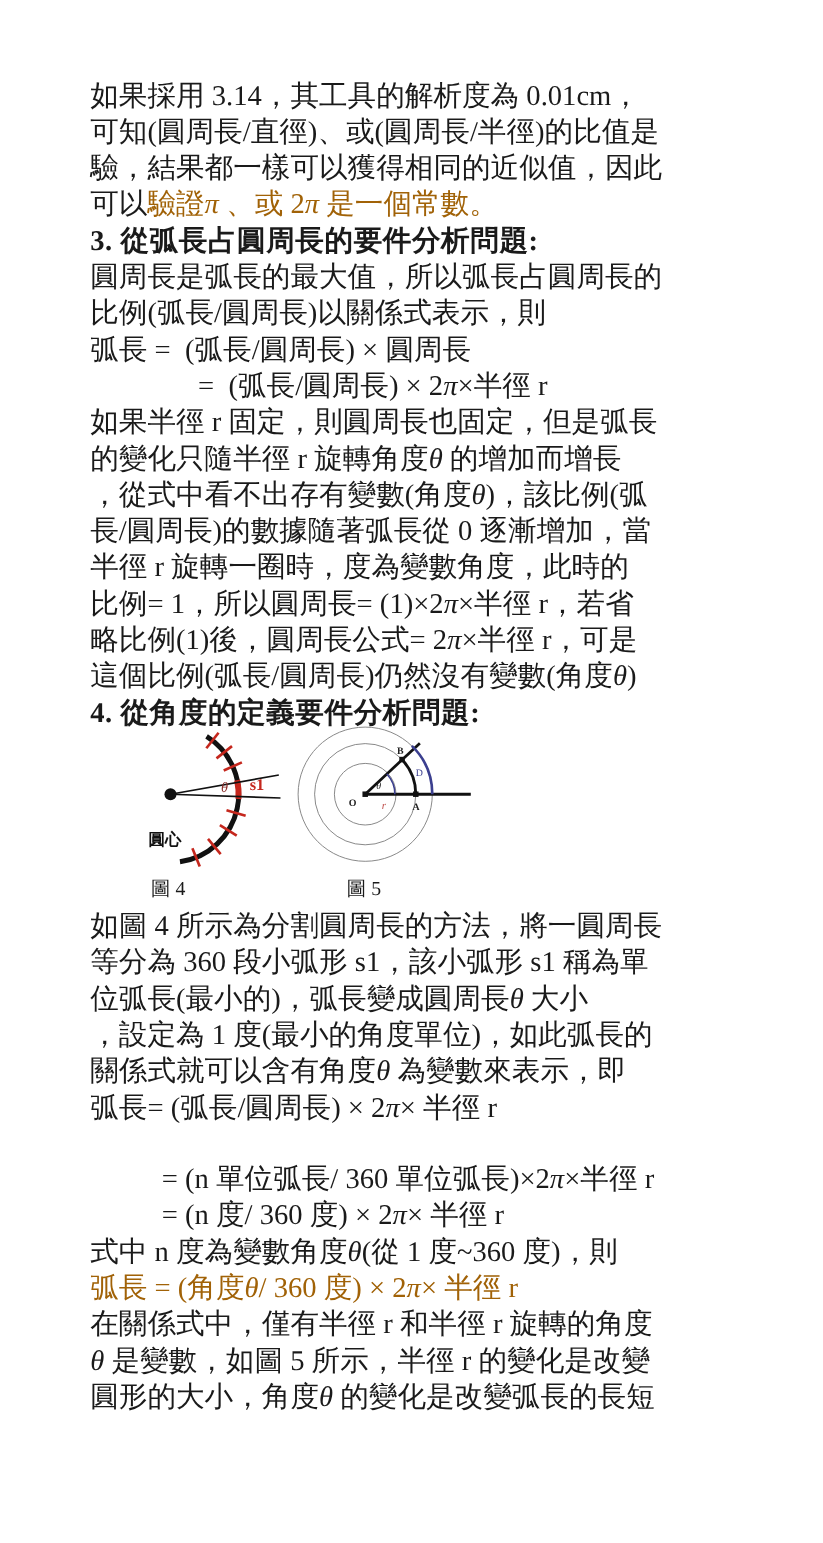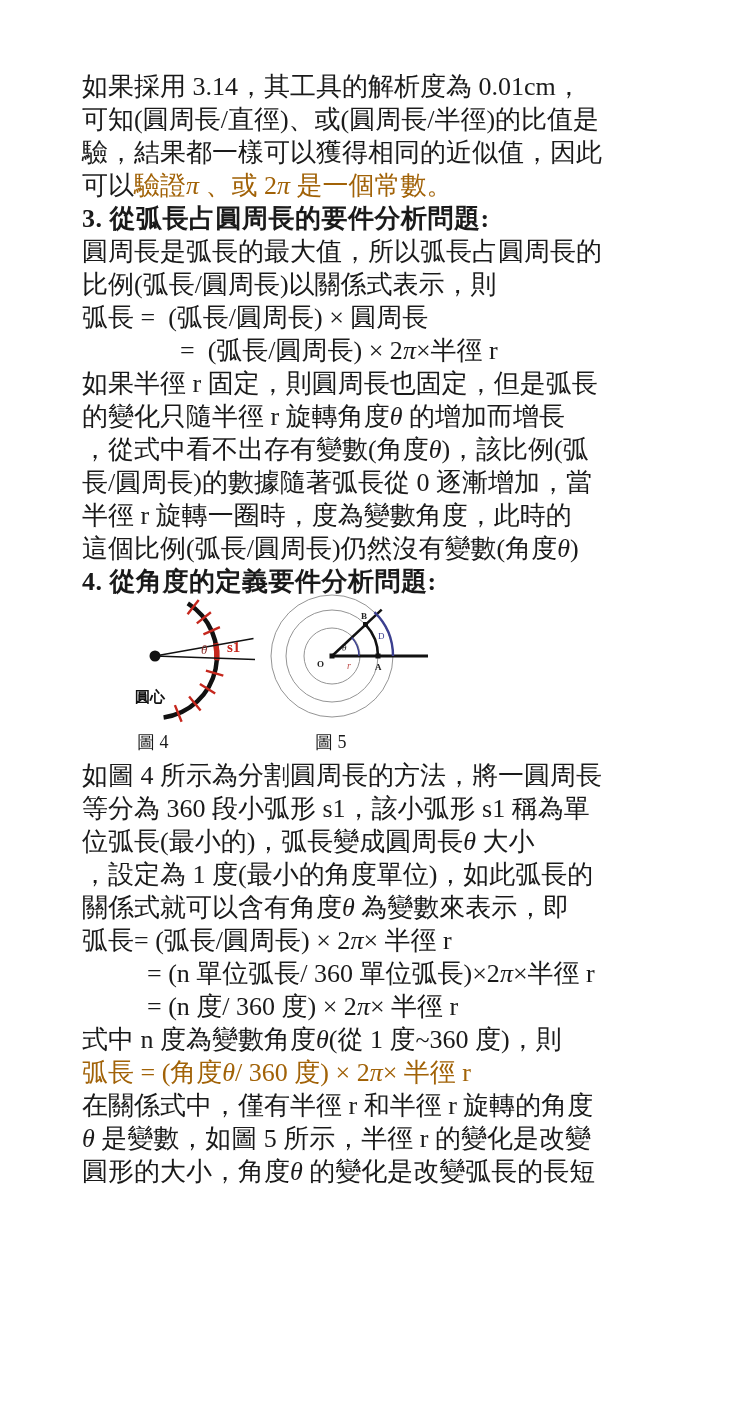--- a/index.html
+++ b/index.html
@@ -39,20 +39,22 @@
         <div class="line b"><span class="">3. 從弧長占圓周長的要件分析問題:</span></div>
         <div class="line"><span class="">圓周長是弧長的最大值，所以弧長占圓周長的</span></div>
         <div class="line"><span class="">比例(弧長/圓周長)以關係式表示，則</span></div>
         <div class="line"><span class="">弧長 =  (弧長/圓周長) × 圓周長</span></div>
         <div class="line" style="padding-left: 98px;"><span class="">=  (弧長/圓周長) × 2</span><span class="gk">π</span><span class="">×半徑 r</span></div>
         <div class="line"><span class="">如果半徑 r 固定，則圓周長也固定，但是弧長</span></div>
         <div class="line"><span class="">的變化只隨半徑 r 旋轉角度</span><span class="gk">θ</span><span class=""> 的增加而增長</span></div>
         <div class="line"><span class="">，從式中看不出存有變數(角度</span><span class="gk">θ</span><span class="">)，該比例(弧</span></div>
         <div class="line"><span class="">長/圓周長)的數據隨著弧長從 0 逐漸增加，當</span></div>
         <div class="line"><span class="">半徑 r 旋轉一圈時，度為變數角度，此時的</span></div>
+        <div class="line"><span class="">比例= 1，所以圓周長= (1)×2</span><span class="gk">π</span><span class="">×半徑 r，若省</span></div>
+        <div class="line"><span class="">略比例(1)後，圓周長公式= 2</span><span class="gk">π</span><span class="">×半徑 r，可是</span></div>
         <div class="line"><span class="">這個比例(弧長/圓周長)仍然沒有變數(角度</span><span class="gk">θ</span><span class="">)</span></div>
         <div class="line b"><span class="">4. 從角度的定義要件分析問題:</span></div>
       </div>
 
     <div class="fig-row">
 
       <svg class="fig4" width="160" height="128" viewBox="0 0 160 128">
 
         <path d="M 82.8 5.4 A 62 62 0 0 1 58.6 119.4" fill="none" stroke="#111111" stroke-width="4.5"></path>
 
@@ -112,21 +114,21 @@
       <span class="cap" style="left:233px">圖 5</span>
     </div>
 
     <div id="para-after">
         <div class="line"><span class="">如圖 4 所示為分割圓周長的方法，將一圓周長</span></div>
         <div class="line"><span class="">等分為 360 段小弧形 s1，該小弧形 s1 稱為單</span></div>
         <div class="line"><span class="">位弧長(最小的)，弧長變成圓周長</span><span class="gk">θ</span><span class=""> 大小</span></div>
         <div class="line"><span class="">，設定為 1 度(最小的角度單位)，如此弧長的</span></div>
         <div class="line"><span class="">關係式就可以含有角度</span><span class="gk">θ</span><span class=""> 為變數來表示，即</span></div>
         <div class="line"><span class="">弧長= (弧長/圓周長) × 2</span><span class="gk">π</span><span class="">× 半徑 r</span></div>
-        <div class="line" style="padding-left: 65px;"><span class="">= (n 單位弧長/ 360 單位弧長)×2</span><span class="gk">π</span><span class="">×半徑 r</span></div>
+        <div class="line" style="padding-left: 65px; margin-top: 32px;"><span class="">= (n 單位弧長/ 360 單位弧長)×2</span><span class="gk">π</span><span class="">×半徑 r</span></div>
         <div class="line" style="padding-left: 65px;"><span class="">= (n 度/ 360 度) × 2</span><span class="gk">π</span><span class="">× 半徑 r</span></div>
         <div class="line"><span class="">式中 n 度為變數角度</span><span class="gk">θ</span><span class="">(從 1 度~360 度)，則</span></div>
         <div class="line"><span class="red ">弧長 = (角度</span><span class="red gk">θ</span><span class="red ">/ 360 度) × 2</span><span class="red gk">π</span><span class="red ">× 半徑 r</span></div>
         <div class="line"><span class="">在關係式中，僅有半徑 r 和半徑 r 旋轉的角度</span></div>
         <div class="line"><span class="gk">θ</span><span class=""> 是變數，如圖 5 所示，半徑 r 的變化是改變</span></div>
         <div class="line"><span class="">圓形的大小，角度</span><span class="gk">θ</span><span class=""> 的變化是改變弧長的長短</span></div>
       </div>
 
   </div>
 </div>

